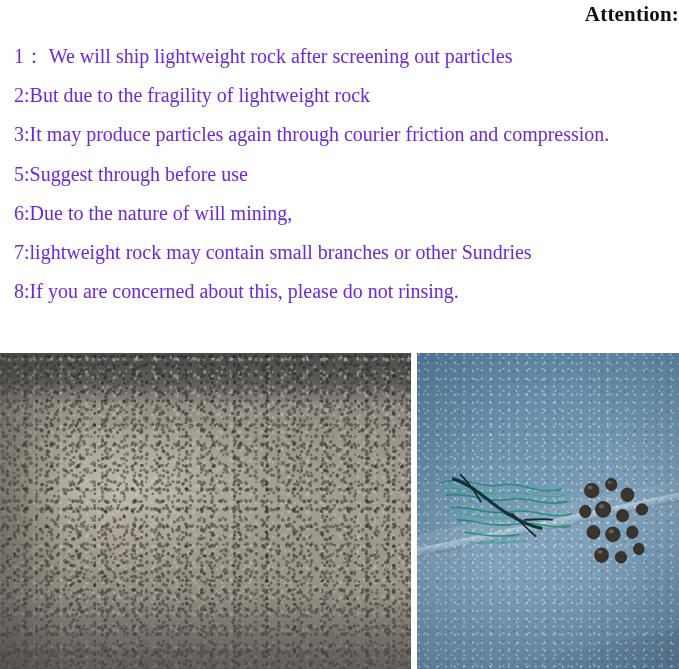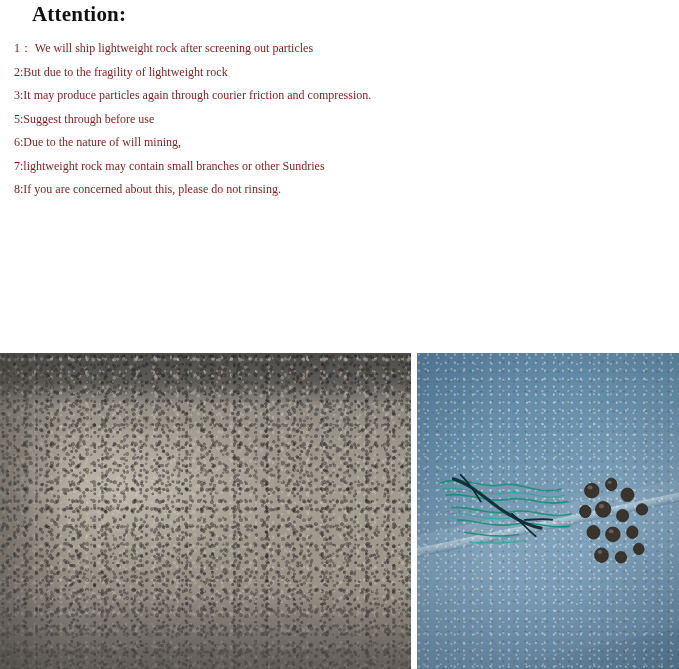--- a/index.html
+++ b/index.html
@@ -14,37 +14,36 @@
     color: #1a1a1a;
     overflow: hidden;
   }
   .page {
     position: relative;
     width: 679px;
     height: 669px;
     background: #ffffff;
   }
   .notice-title {
-    text-align: left;
+    text-align: right;
     font-weight: bold;
     font-size: 21px;
     letter-spacing: 0.2px;
     margin: 2px 0 10px 0;
     color: #111111;
-    padding-left: 32px;
   }
   .notice-list {
     margin: 0;
     padding: 0 8px 0 14px;
     list-style: none;
   }
   .notice-line {
-    font-size: 12px;
+    font-size: 20px;
     line-height: 1.96;
-    color: #7f1d1d;
+    color: #6d28d9;
     white-space: pre-wrap;
   }
   .photos {
     position: absolute;
     left: 0;
     top: 351px;
     width: 679px;
     height: 318px;
     display: flex;
     gap: 6px;

